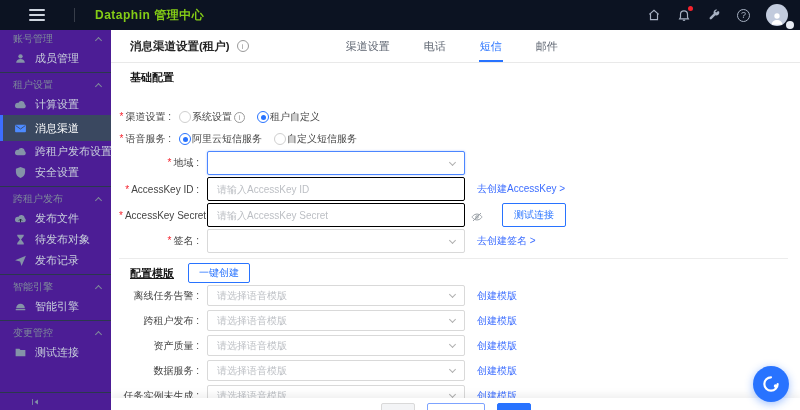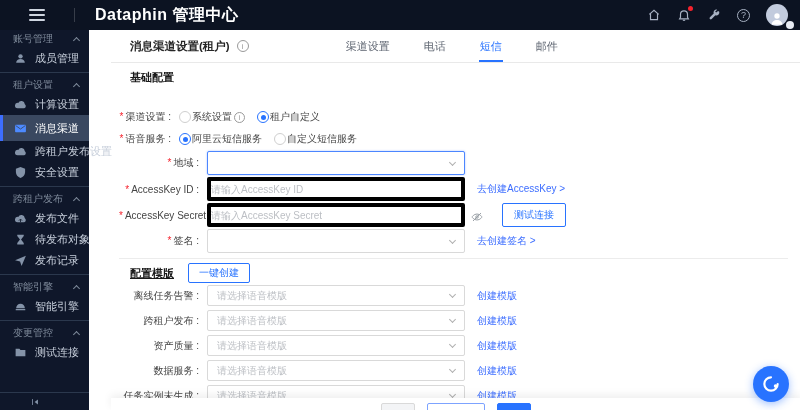--- a/index.html
+++ b/index.html
@@ -6,36 +6,36 @@
   html,body { width:800px; height:410px; overflow:hidden; background:#fff;
     font-family:"Liberation Sans","DejaVu Sans",sans-serif; }
   .frame { position:relative; width:800px; height:410px; overflow:hidden; }
 
   
   .topbar { position:absolute; left:0; top:0; width:800px; height:30px; background:#0c1322;
     display:flex; align-items:center; z-index:30; }
   .hamburger { margin-left:29px; width:16px; cursor:pointer; }
   .hamburger span { display:block; height:2px; background:#cfd6e0; margin:3px 0; border-radius:1px; }
   .top-divider { width:1px; height:14px; background:rgba(255,255,255,0.18); margin-left:29px; }
-  .top-title { margin-left:20px; color:#ffffff; font-size:16px; font-weight:bold; letter-spacing:0.5px; }
+  .top-title { margin-left:20px; color:#84cc16; font-size:12px; font-weight:bold; letter-spacing:0.5px; }
   .top-right { margin-left:auto; display:flex; align-items:center; gap:15px; margin-right:12px; color:#a7b1c2; }
   .top-icon { width:15px; height:15px; position:relative; display:flex; align-items:center; justify-content:center; cursor:pointer; }
   .top-icon svg { width:14px; height:14px; }
   .badge-dot { position:absolute; top:-2px; right:-2px; width:5px; height:5px; border-radius:50%; background:#f5222d; }
   .qmark { width:13px; height:13px; border:1.3px solid #a7b1c2; border-radius:50%; font-size:9px;
     display:flex; align-items:center; justify-content:center; color:#a7b1c2; }
   .qmark::before { content:"?"; }
   .avatar { width:22px; height:22px; border-radius:50%; background:#c2cbdd; position:relative;
     display:flex; align-items:flex-end; justify-content:center; overflow:hidden; cursor:pointer; }
   .avatar svg { width:16px; height:16px; }
   .avatar-badge { position:absolute; right:6px; bottom:1px; width:8px; height:8px; border-radius:50%;
     background:#e8ecf4; z-index:31; }
 
   
-  .sidebar { position:absolute; left:0; top:30px; width:89px; bottom:0; background:#0f172a; z-index:20;text-align:right; }
+  .sidebar { position:absolute; left:0; top:30px; width:111px; bottom:0; background:#4c1d95; z-index:20;text-align:right; }
   .grp-header { height:18px; padding:0 10px 0 13px; display:flex; align-items:center; justify-content:space-between;
     color:#7e8a9a; font-size:10px; cursor:pointer; }
   .chev-up { width:5px; height:5px; border-left:1px solid #7e8a9a; border-top:1px solid #7e8a9a;
     transform:rotate(45deg); margin-top:2px; }
   .side-item { height:21px; display:flex; align-items:center; padding-left:14px; gap:8px;
     color:#c7cfdb; font-size:11px; cursor:pointer; white-space:nowrap; }
   .side-item .icn { width:13px; height:13px; color:#8493a8; flex:0 0 13px; display:flex; align-items:center; }
   .side-item .icn svg { width:13px; height:13px; }
   .side-item.selected { height:26px; background:#3a4860; border-left:3px solid #3d6eff; padding-left:11px; color:#ffffff; }
   .side-item.selected .icn { color:#4d8aff; }
@@ -77,21 +77,21 @@
     border-radius:50%; background:#2873ff; }
   .opt-info { width:11px; height:11px; font-size:7.5px; margin-left:1px; }
 
   .select { width:258px; height:24px; border:1px solid #d9d9d9; border-radius:2px; background:#fff;
     display:flex; align-items:center; justify-content:space-between; padding:0 9px; cursor:pointer; }
   .select .ph { font-size:10px; color:#bcbfc4; }
   .select.focused { border-color:#4c86ff; box-shadow:0 0 2px rgba(76,134,255,0.5); }
   .chev-down { width:5px; height:5px; border-right:1px solid #b0b0b0; border-bottom:1px solid #b0b0b0;
     transform:rotate(45deg); margin-top:-2px; }
   .input-wrap { position:relative; width:283px; }
-  .text-input { width:258px; height:24px; border:4px solid #000000; border-radius:2px; padding:0 0;
+  .text-input { width:258px; height:24px; border:1px solid #000000; border-radius:2px; padding:0 9px;
     font-size:10px; color:#333; outline:none; font-family:"Liberation Sans","DejaVu Sans",sans-serif; }
   .text-input::placeholder { color:#bcbfc4; }
   .eye-icon { position:absolute; right:7px; top:6px; width:12px; height:12px; color:#9aa0a6; cursor:pointer; }
   .eye-icon svg { width:12px; height:12px; }
 
   .link { font-size:10px; color:#3d6eff; margin-left:12px; white-space:nowrap; cursor:pointer; text-decoration:none; }
   .btn-outline { height:24px; border:1px solid #2873ff; color:#2873ff; background:#fff; border-radius:2px;
     font-size:10px; padding:0 11px; margin-left:12px; cursor:pointer;
     font-family:"Liberation Sans","DejaVu Sans",sans-serif; }
 

